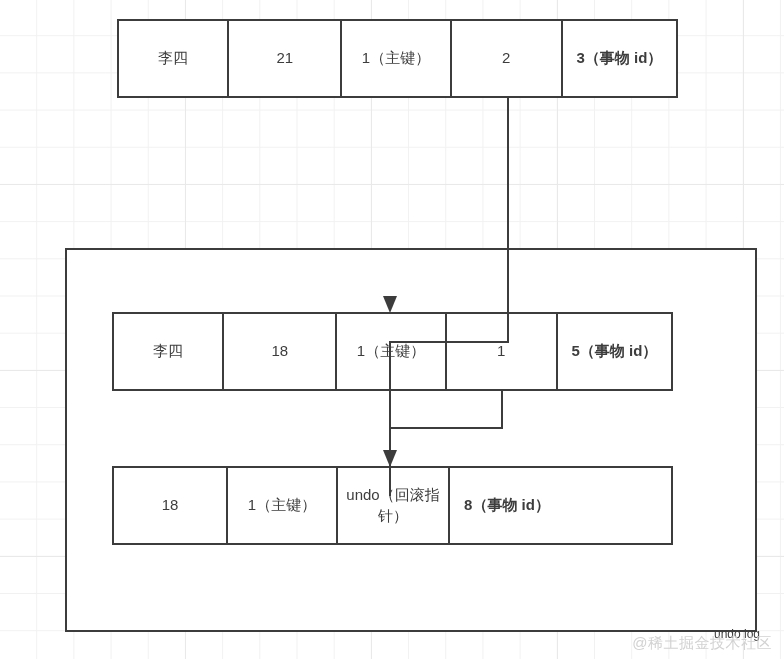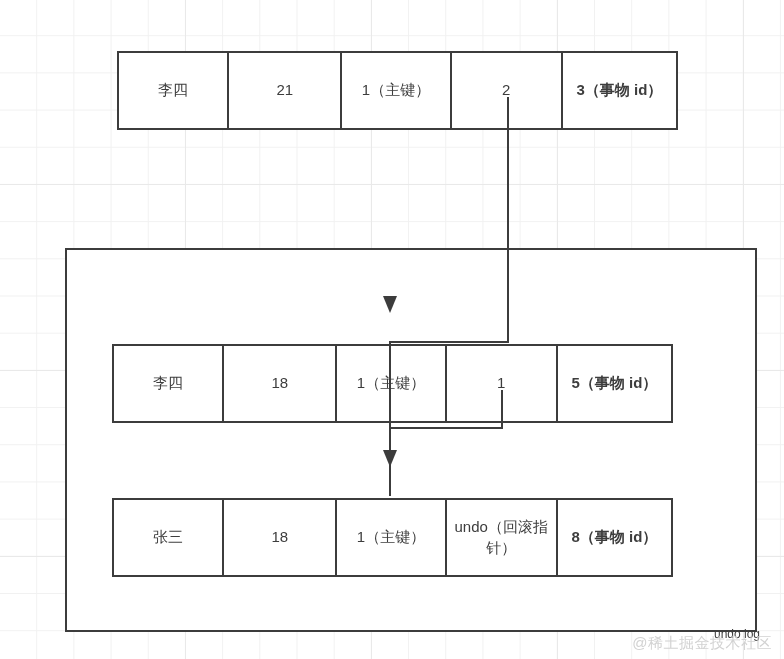--- a/index.html
+++ b/index.html
@@ -40,21 +40,20 @@
   }
 
   
   .rec-table {
     position: absolute;
     display: flex;
     border: 2px solid #3c3c3c;
     background: #ffffff;
     box-sizing: border-box;
     z-index: 5;
-    margin-top: 32px;
   }
   .rec-cell {
     box-sizing: border-box;
     border-right: 2px solid #3c3c3c;
     display: flex;
     align-items: center;
     justify-content: center;
     text-align: center;
     color: #3d3d3d;
     font-size: 15px;
@@ -172,21 +171,20 @@
 
   <div class="rec-table" id="table-mid">
     <div class="rec-cell" style="width:111px">李四</div>
     <div class="rec-cell" style="width:114px">18</div>
     <div class="rec-cell" style="width:110px">1（主键）</div>
     <div class="rec-cell" style="width:112px">1</div>
     <div class="rec-cell" style="width:114px">5（事物 id）</div>
   </div>
 
   <div class="rec-table" id="table-bot">
-    <div class="rec-cell" style="width:111px">张三</div>
     <div class="rec-cell" style="width:114px">18</div>
     <div class="rec-cell" style="width:110px">1（主键）</div>
     <div class="rec-cell" style="width:112px">undo（回滚指针）</div>
     <div class="rec-cell" style="width:114px">8（事物 id）</div>
   </div>
 
   <div id="watermark">@稀土掘金技术社区</div>
 </div>
 
 </body></html>

